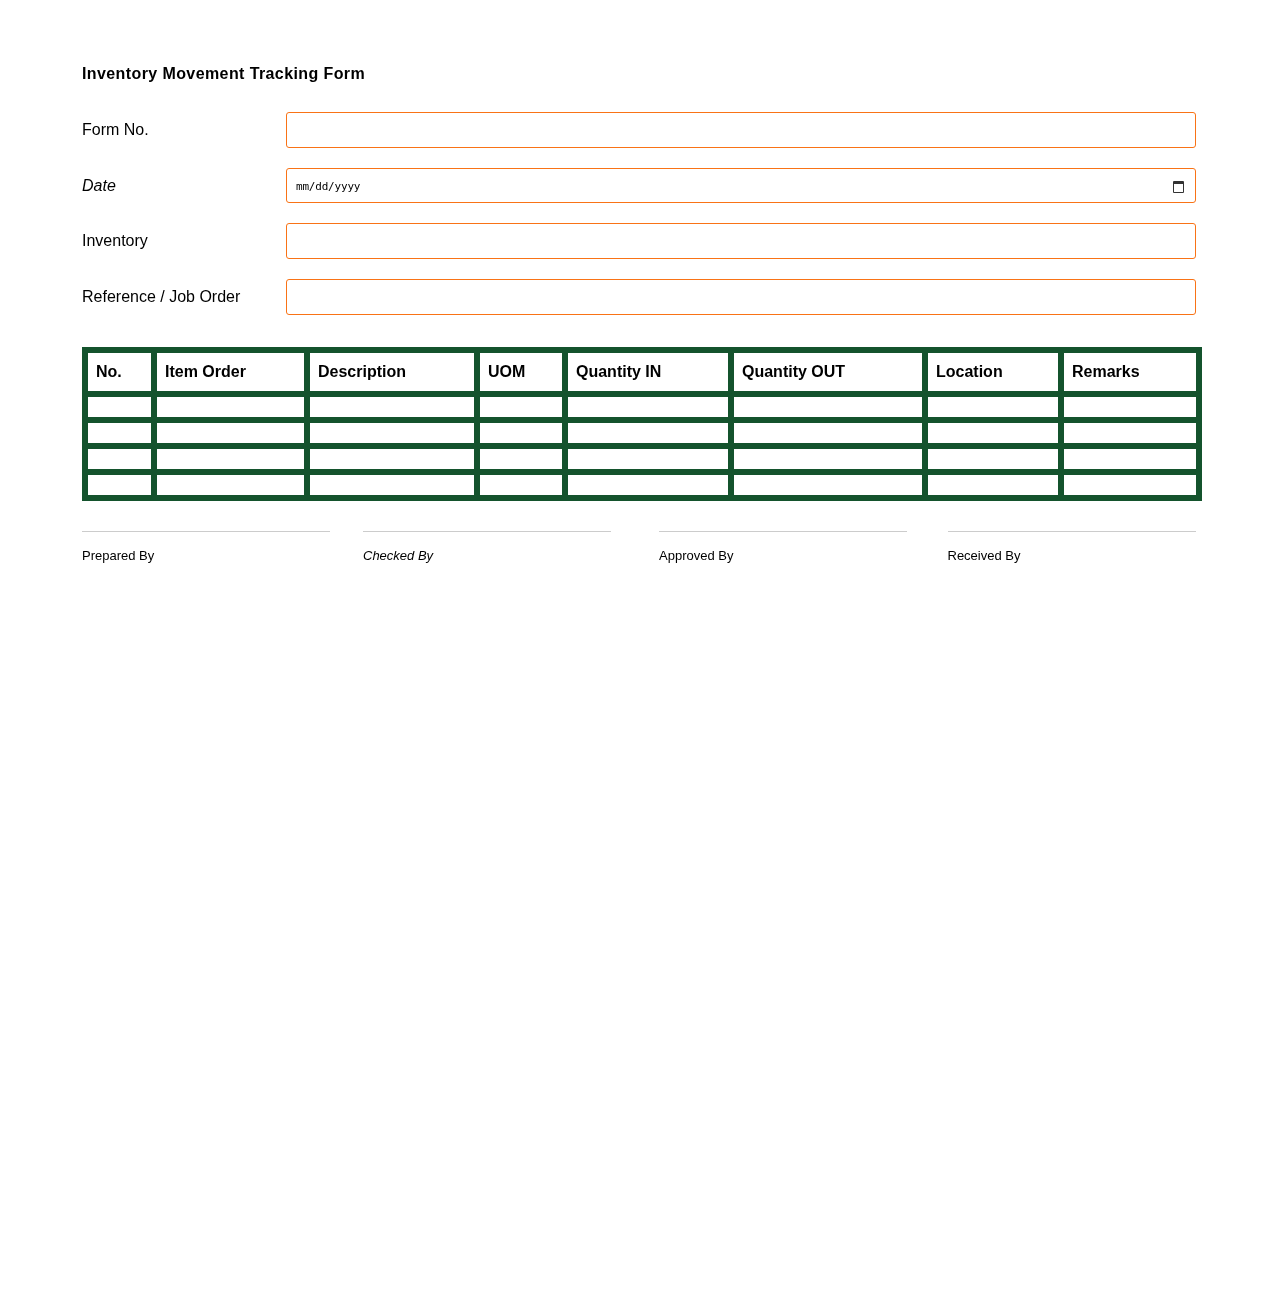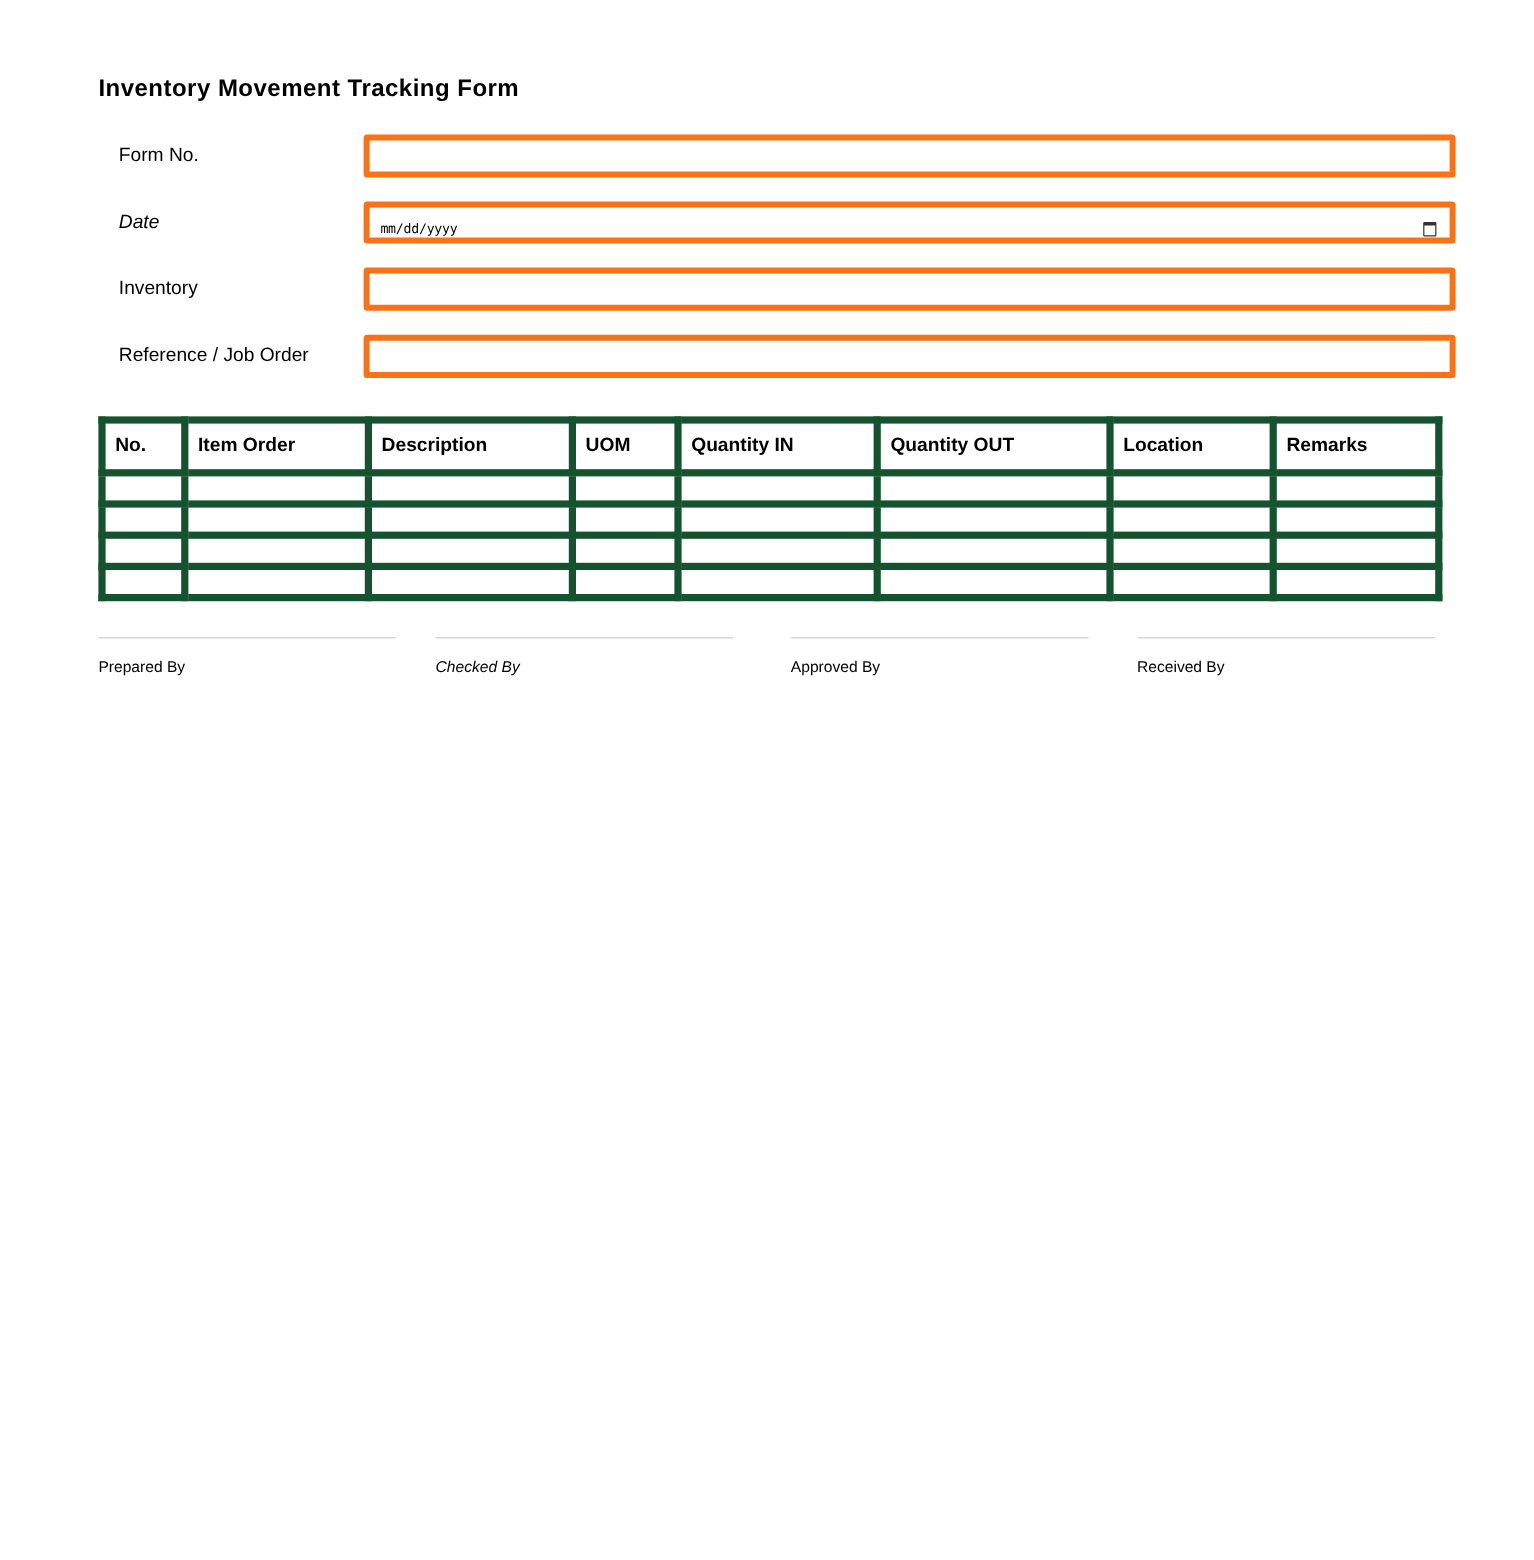--- a/index.html
+++ b/index.html
@@ -19,49 +19,49 @@
       position: absolute;
       left: 82px;
       top: 0;
       width: 1114px;
     }
     h1 {
       position: absolute;
       top: 60px;
       left: 0;
       margin: 0;
-      font-size: 20px;
+      font-size: 16px;
       font-weight: bold;
       letter-spacing: 0.4px;
       line-height: 28px;
       white-space: nowrap;
     }
     .field-row {
       position: absolute;
-      left: 17px;
+      left: 0;
       width: 1114px;
       height: 36px;
     }
     .field-label {
       position: absolute;
       left: 0;
       top: 0;
       height: 36px;
       line-height: 36px;
       font-size: 16px;
       white-space: nowrap;
     }
     .field-input {
       position: absolute;
       left: 204px;
       top: 0;
       width: 910px;
       height: 36px;
       box-sizing: border-box;
-      border: 5px solid #f97316;
+      border: 1px solid #f97316;
       border-radius: 3px;
       background: #ffffff;
       font-family: "Liberation Sans", sans-serif;
       font-size: 14px;
       padding: 0 8px;
       outline: none;
     }
     .date-input {
       height: 35px;
     }

